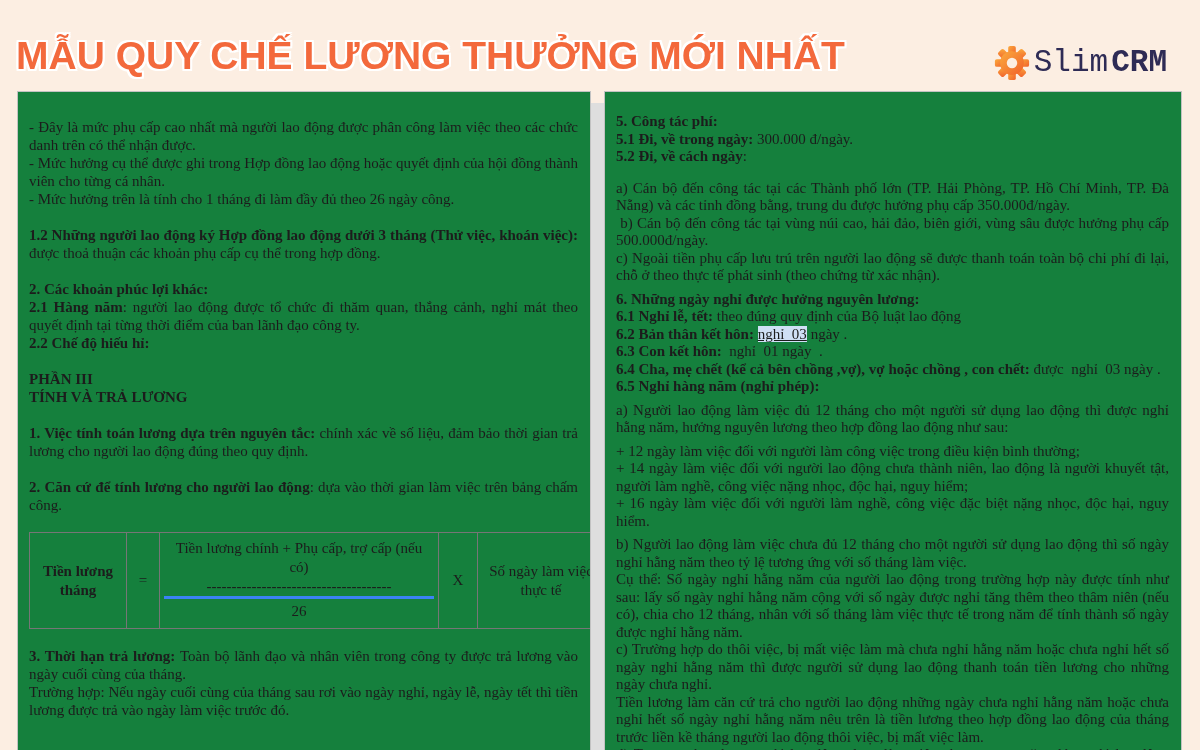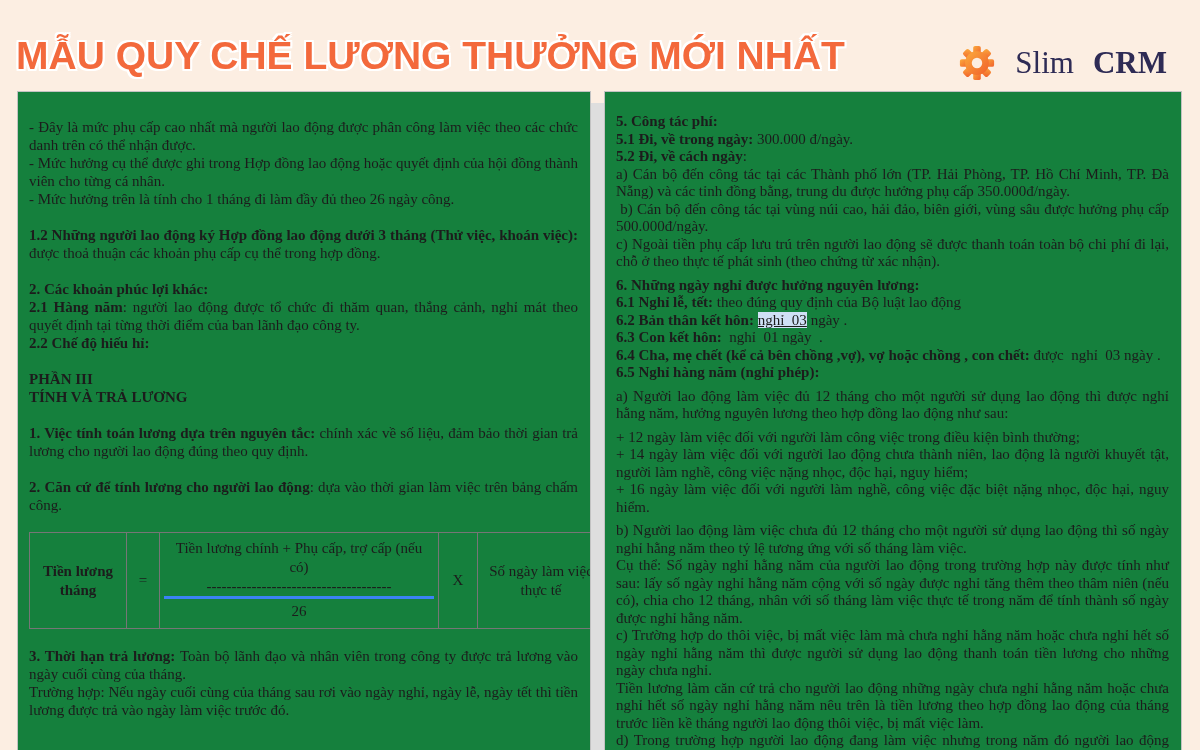--- a/index.html
+++ b/index.html
@@ -13,42 +13,42 @@
     position:absolute;left:16px;top:34px;margin:0;
     font-family:"Liberation Sans","DejaVu Sans",sans-serif;
     font-weight:700;font-size:39px;letter-spacing:0;
     color:#f3693c;
     text-shadow:-2px -2px 0 #fff,2px -2px 0 #fff,-2px 2px 0 #fff,2px 2px 0 #fff,
                  0 -2px 0 #fff,0 2px 0 #fff,-2px 0 0 #fff,2px 0 0 #fff;
     white-space:nowrap;
   }
   .logo{
     position:absolute;right:33px;top:44px;height:38px;
-    display:flex;align-items:center;gap:19px;
-    font-family:Liberation Serif, serif;
+    display:flex;align-items:center;gap:3px;
+    font-family:Liberation Mono, monospace;
     font-size:31px;color:#2e2b55;line-height:38px;
   }
   .logo .slim{font-weight:400;}
   .logo .crm{font-weight:700;}
   
   .gutter{position:absolute;top:103px;bottom:0;left:591px;width:13px;background:#dedede;}
   .page{
     position:absolute;top:91px;bottom:0;background:#15803d;
     border:1px solid #c2c2c2;border-bottom:none;box-sizing:border-box;overflow:hidden;
   }
   .page.left{left:17px;width:574px;}
   .page.right{left:604px;width:578px;}
   .page-content{padding:26px 12px 0 11px;font-size:15px;color:#1c1c1c;}
   .page.right .page-content{padding-top:21px;}
   .para{margin:0;white-space:pre-wrap;text-align:justify;line-height:18px;}
   .page.right .para{line-height:17.5px;}
   .b{font-weight:bold;}
   .hl{text-decoration:underline;background:#cfe0f5;}
   .g1{margin-top:6px;}
-  .g2{}
+  .g2{margin-top:14px;}
   .g3{margin-top:18px;}
   
   table.formula{border-collapse:collapse;font-size:15px;width:540px;table-layout:fixed;}
   table.formula td{border:1px solid #767676;text-align:center;vertical-align:middle;padding:2px 4px;}
   td.c-label{width:88px;font-weight:bold;line-height:19px;}
   td.c-eq{width:24px;}
   td.c-frac{width:270px;padding:0;}
   .num{padding:4px 4px 0;line-height:19px;}
   .dashes{letter-spacing:0;}
   .den{border-top:3px solid #3b82f6;padding:4px 0 6px;}

